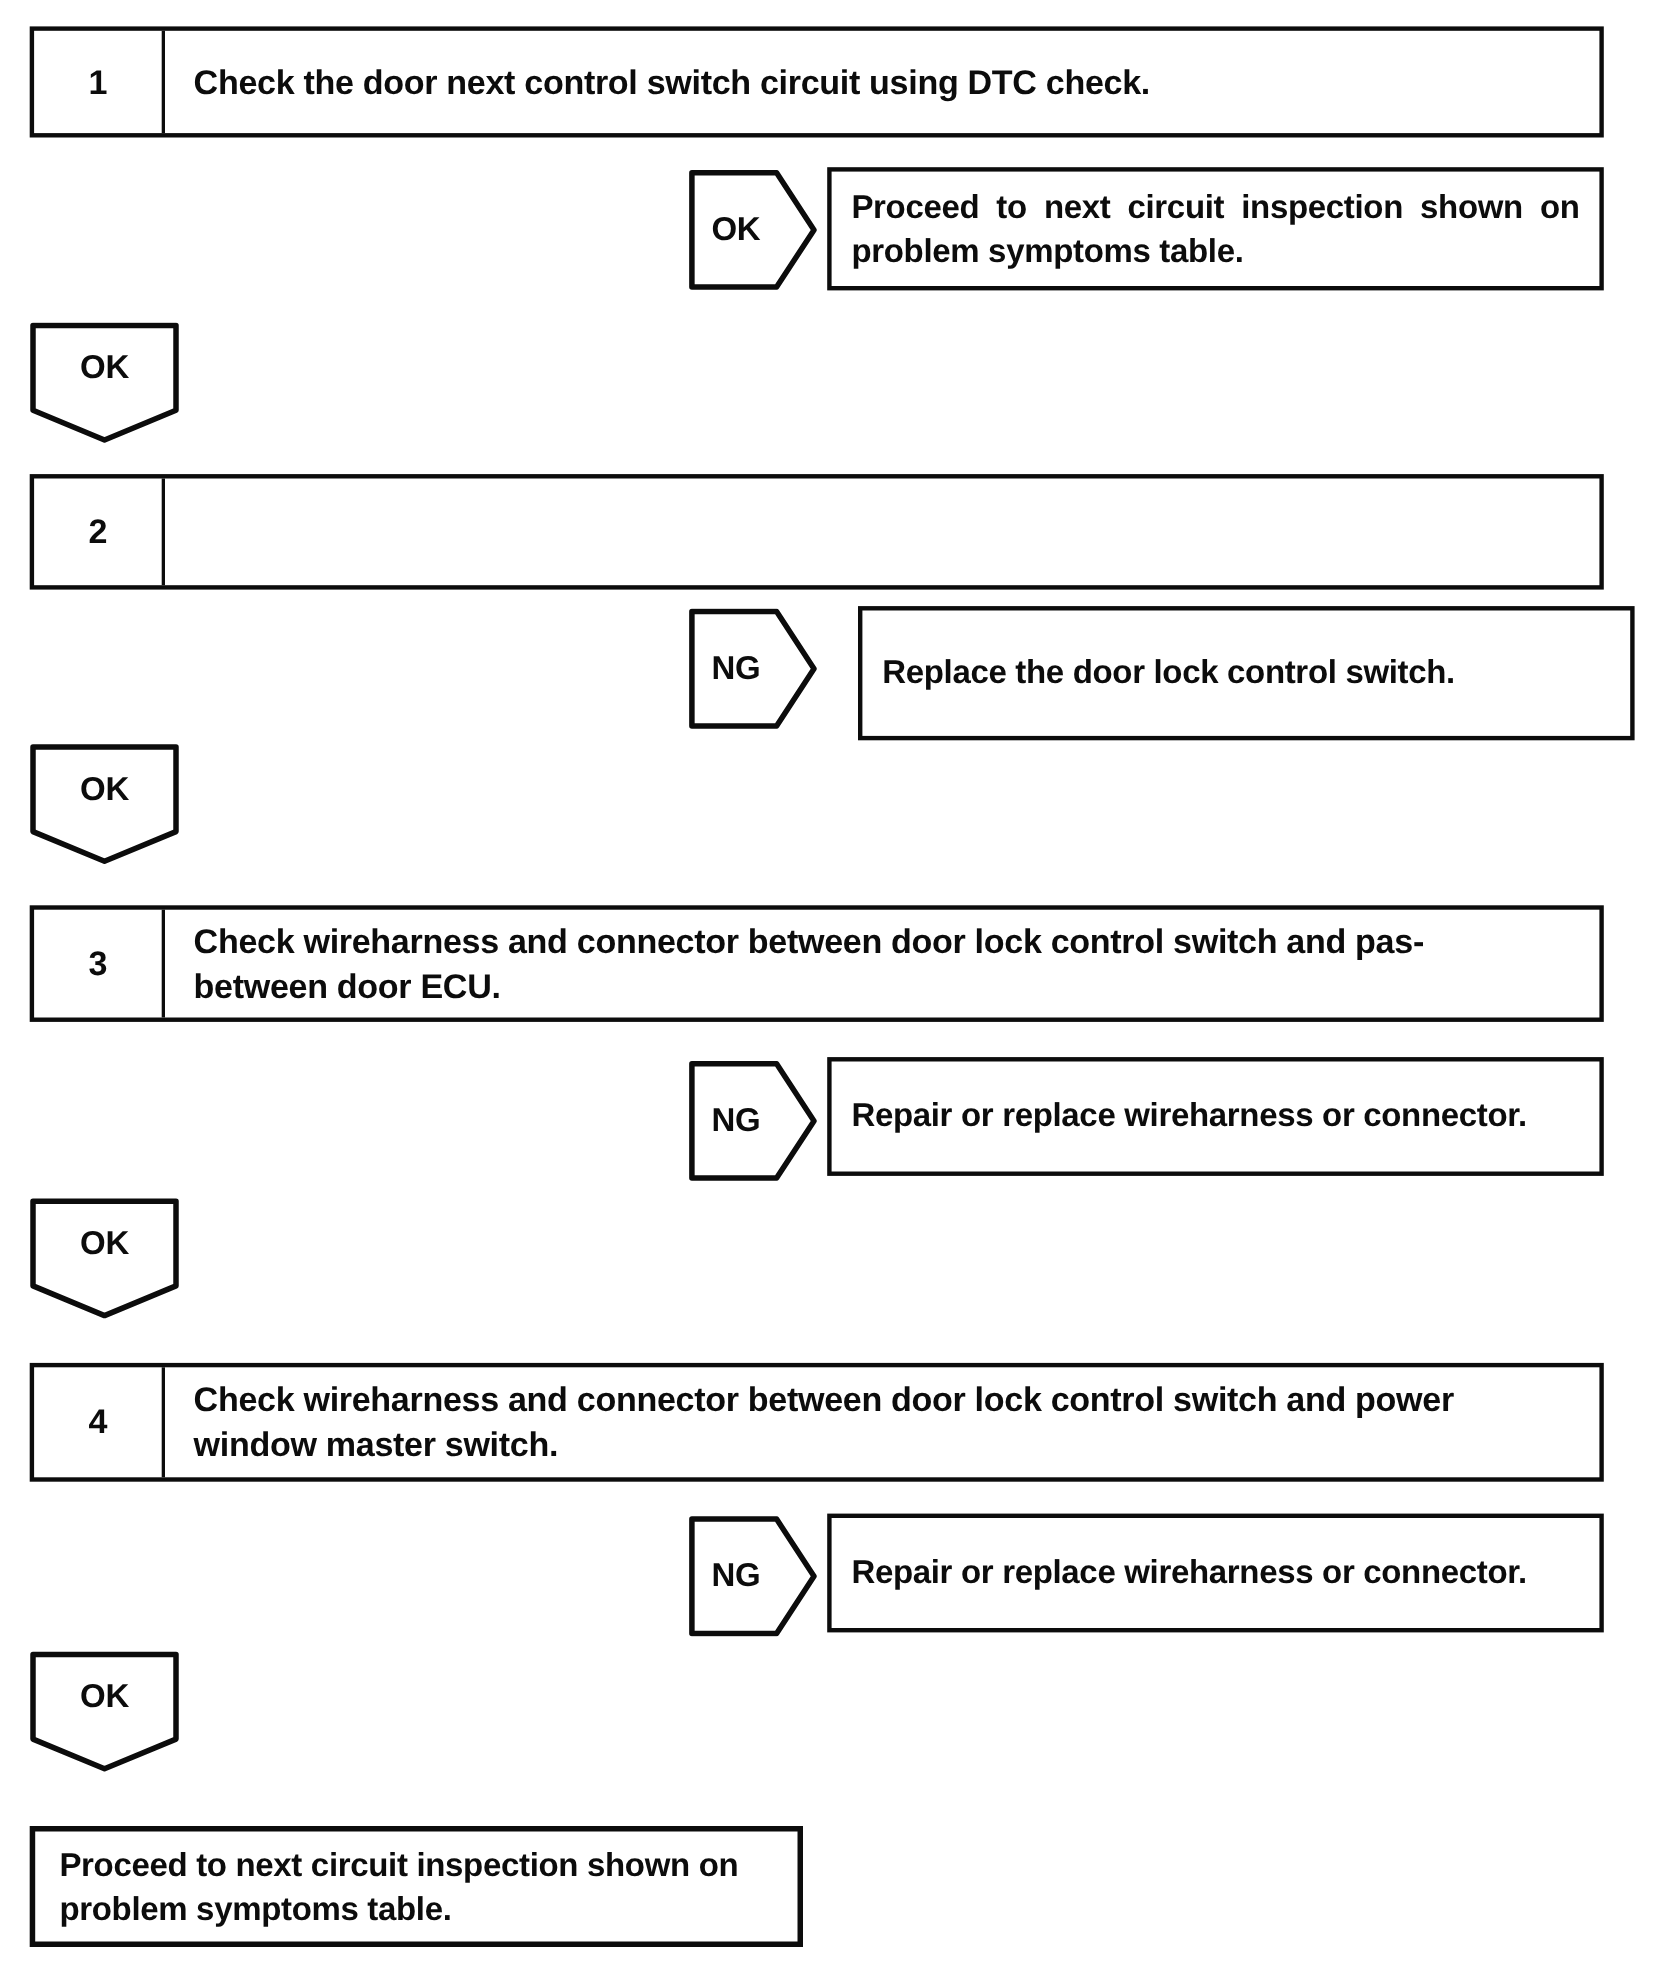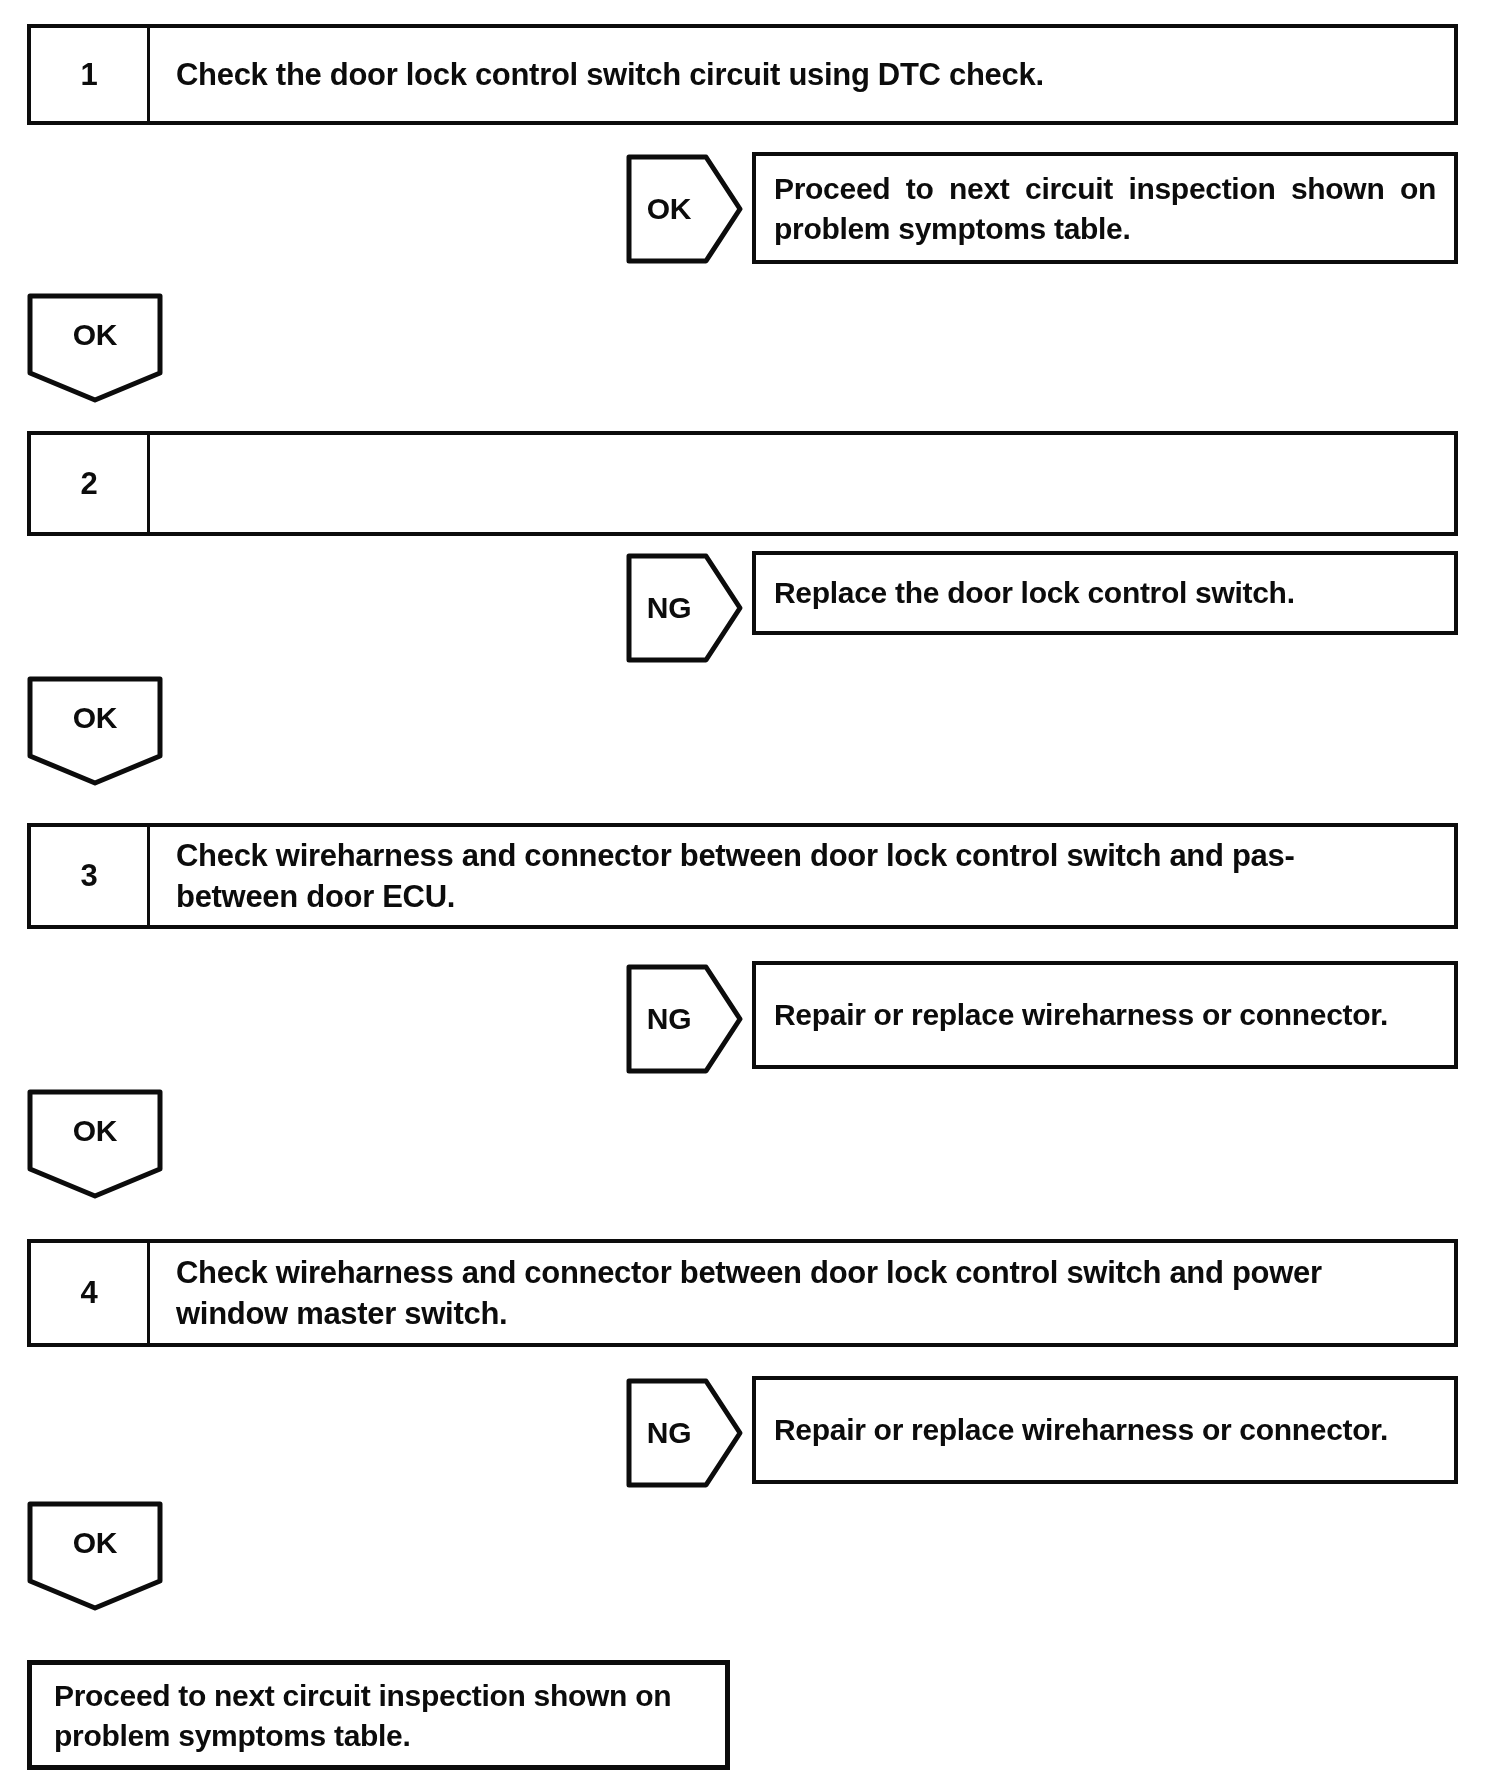--- a/index.html
+++ b/index.html
@@ -52,21 +52,21 @@
   }
 </style>
 </head>
 <body>
 
 <div class="page">
 
   <div class="step" style="top:24px;height:101px;">
     <div class="num">1</div>
     <div class="body">
-      <div>Check the door lock control switch circuit using DTC check.</div>
+      <div>Check the door next control switch circuit using DTC check.</div>
     </div>
   </div>
 
   <div class="tag" style="left:626px;top:154px;">
     <svg width="118" height="110" viewBox="0 0 118 110">
       <path d="M3 3 H80 L114 55 L80 107 H3 Z" fill="#ffffff" stroke="#0c0c0c" stroke-width="5" stroke-linejoin="round"></path>
     </svg>
     <span class="tag-label">OK</span>
   </div>
   <div class="result top-align" style="top:152px;height:112px;">
@@ -84,21 +84,21 @@
   <div class="step" style="top:431px;height:105px;">
     <div class="num">2</div>
   </div>
 
   <div class="tag" style="left:626px;top:553px;">
     <svg width="118" height="110" viewBox="0 0 118 110">
       <path d="M3 3 H80 L114 55 L80 107 H3 Z" fill="#ffffff" stroke="#0c0c0c" stroke-width="5" stroke-linejoin="round"></path>
     </svg>
     <span class="tag-label">NG</span>
   </div>
-  <div class="result" style="top:551px;height:84px;">
+  <div class="result" style="top:551px;height:122px;margin-left:28px;">
     <div>Replace the door lock control switch.</div>
   </div>
 
   <div class="down" style="top:676px;">
     <svg width="136" height="112" viewBox="0 0 136 112">
       <path d="M3 3 H133 V80 L68 107 L3 80 Z" fill="#ffffff" stroke="#0c0c0c" stroke-width="5" stroke-linejoin="round"></path>
     </svg>
     <span class="down-label">OK</span>
   </div>
 

